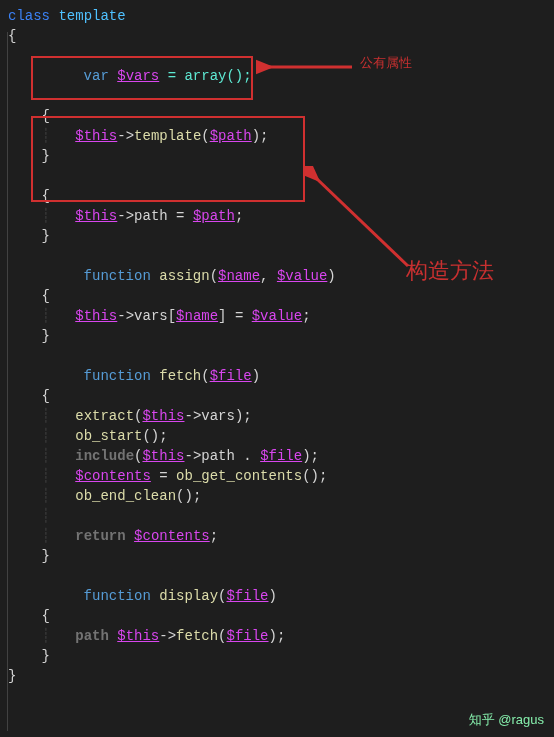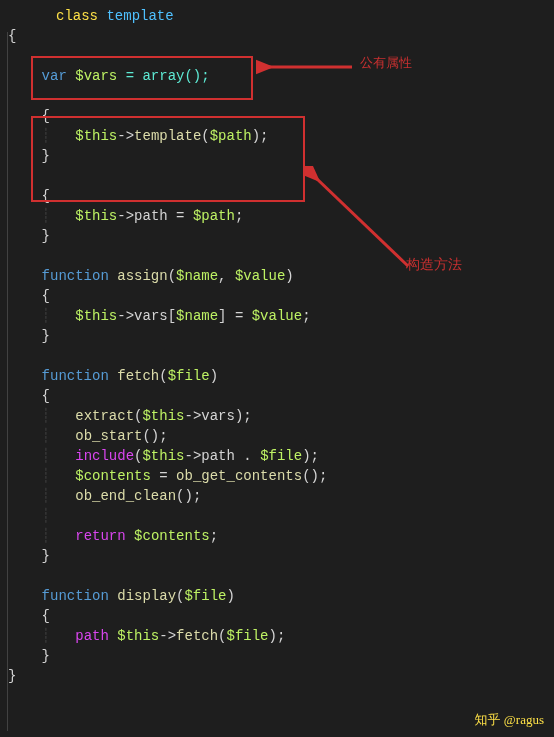--- a/index.html
+++ b/index.html
@@ -20,25 +20,25 @@
     }
     .line { white-space: pre; line-height: 20px; }
     .vline {
       position: absolute;
       left: 7px;
       top: 32px;
       bottom: 6px;
       width: 1px;
       background: rgba(120,120,120,0.4);
     }
-    .kw-class { color: #fde047; margin-left: 48px; }
-    .kw-type { color: #569cd6; }
-    .kw-var { color: #bef264; }
+    .kw-class { color: #3b82f6; }
+    .kw-type { color: #569cd6; margin-left: 42px; }
+    .kw-var { color: #d946ef; text-decoration: underline; }
     .kw-string { color: #ce9178; }
-    .kw-ret { color: #d946ef; }
+    .kw-ret { color: #737373; font-weight: bold; }
     .punct { color: #5eead4; }
     .name { color: #4fc1ff; }
     .method { color: #dcdcaa; }
     .guide { color: rgba(120,120,120,0.35); }
 
     .boxA {
       position: absolute;
       left: 31px; top: 56px; width: 222px; height: 44px;
       border: 2px solid #d03030;
       pointer-events: none;
@@ -51,28 +51,28 @@
     }
     .label1 {
       position: absolute;
       left: 360px; top: 54px;
       color: #c83030; font-size: 13px;
       font-family: sans-serif;
     }
     .label2 {
       position: absolute;
       left: 406px; top: 256px;
-      color: #c83030; font-size: 14px;
+      color: #c83030; font-size: 22px;
       font-family: sans-serif;
     }
     .watermark {
       position: absolute;
       right: 10px; bottom: 8px;
-      color: #fde047; font-size: 13px;
-      font-family: Liberation Serif, serif;
+      color: #86efac; font-size: 13px;
+      font-family: Liberation Sans, sans-serif;
     }
     svg.arrow { position: absolute; pointer-events: none; }
   </style>
 </head>
 <body>
 
 <div class="code-area">
   <div class="vline"></div>
 
   <div class="line"><span class="kw-class">class</span> <span class="name">template</span></div>

